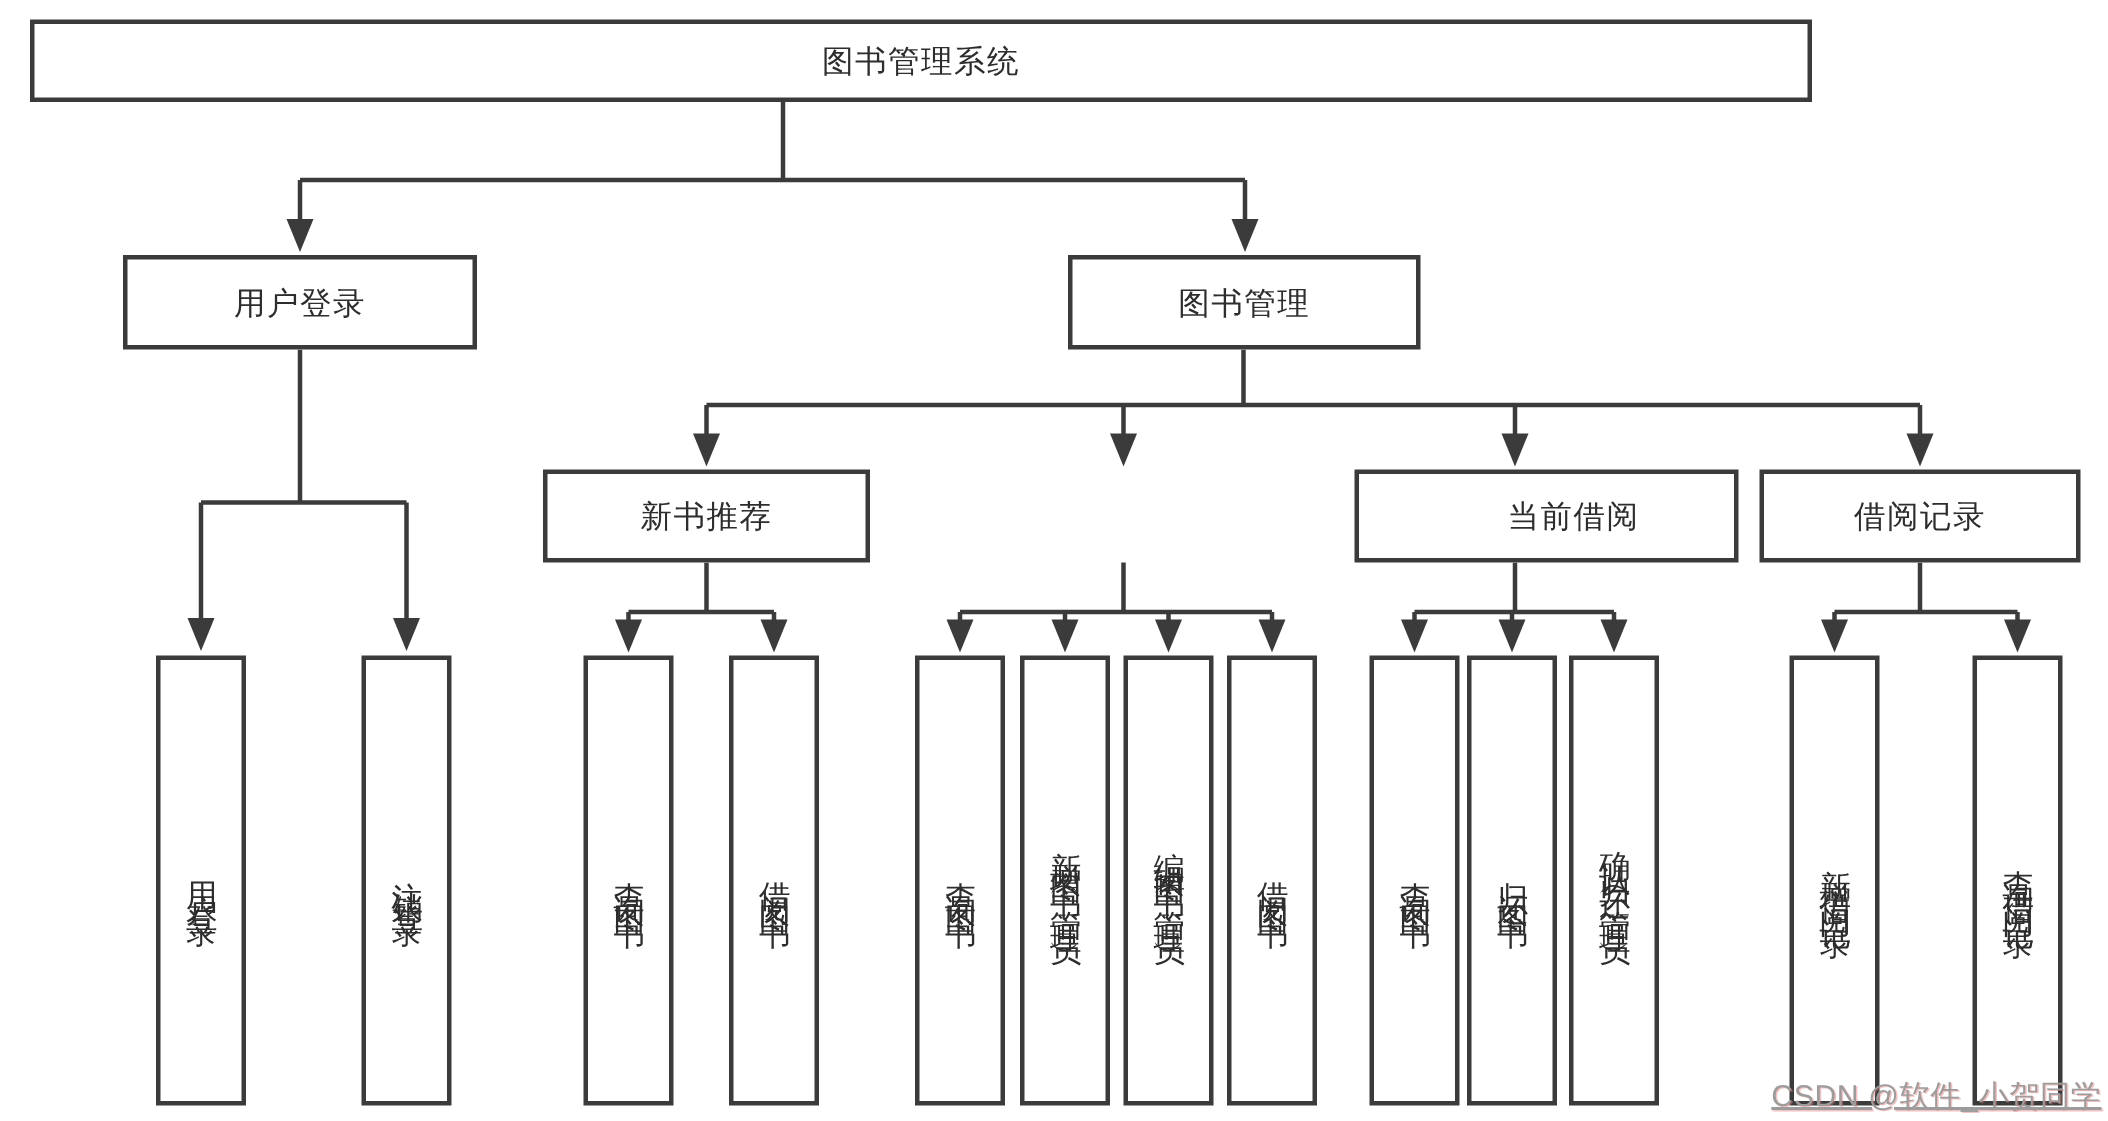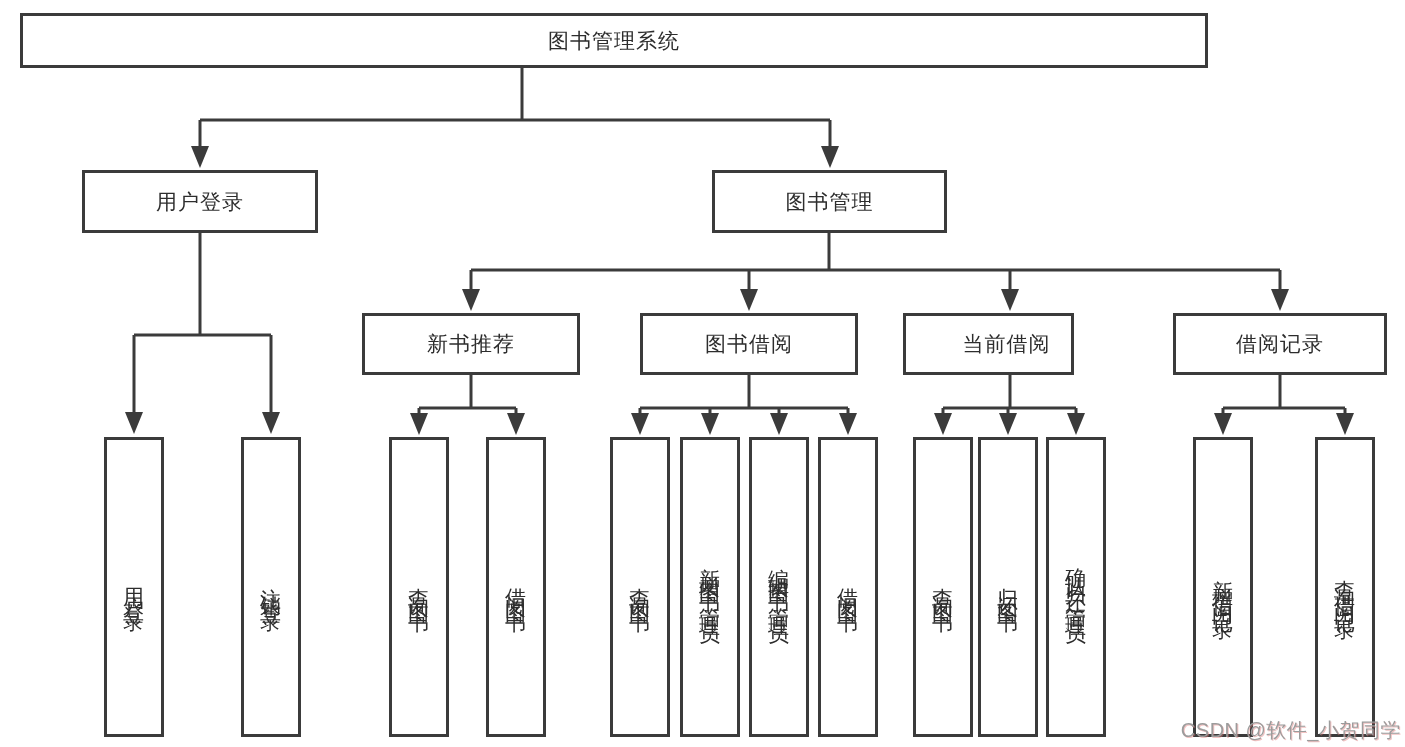--- a/index.html
+++ b/index.html
@@ -19,20 +19,21 @@
     color:#2d2d2d;font-size:21px;z-index:2;
   }
   .vbox span{
     writing-mode:vertical-rl;text-orientation:mixed;
     letter-spacing:8px;line-height:1;white-space:nowrap;
   }
   #watermark{
     position:absolute;right:4px;bottom:3px;z-index:5;
     font-size:20px;color:#9c9c9c;letter-spacing:0.5px;
     text-shadow:1px 1px 0 rgba(226,120,120,0.45);
+    text-decoration:underline;
   }
 </style>
 </head>
 <body>
 
 <div id="stage">
 
   <svg id="wires" viewBox="0 0 1405 747" xmlns="http://www.w3.org/2000/svg">
     <g stroke="#3b3b3b" stroke-width="3" fill="none">
 
@@ -106,24 +107,21 @@
   <div class="box" style="left:82px;top:170px;width:236px;height:63px;">
     <span>用户登录</span>
   </div>
   <div class="box" style="left:712px;top:170px;width:235px;height:63px;">
     <span>图书管理</span>
   </div>
 
   <div class="box" style="left:362px;top:313px;width:218px;height:62px;text-align:right;">
     <span>新书推荐</span>
   </div>
-  <div class="box" style="left:640px;top:313px;width:218px;height:62px;">
-    <span>图书借阅</span>
-  </div>
-  <div class="box" style="left:903px;top:313px;width:171px;height:62px;padding-left:36px;">
+  <div class="box" style="left:903px;top:313px;width:256px;height:62px;padding-left:36px;">
     <span>当前借阅</span>
   </div>
   <div class="box" style="left:1173px;top:313px;width:214px;height:62px;">
     <span>借阅记录</span>
   </div>
 
   <div class="vbox" style="left:104px;top:437px;width:60px;height:300px;">
     <span>用户登录</span>
   </div>
   <div class="vbox" style="left:241px;top:437px;width:60px;height:300px;">

